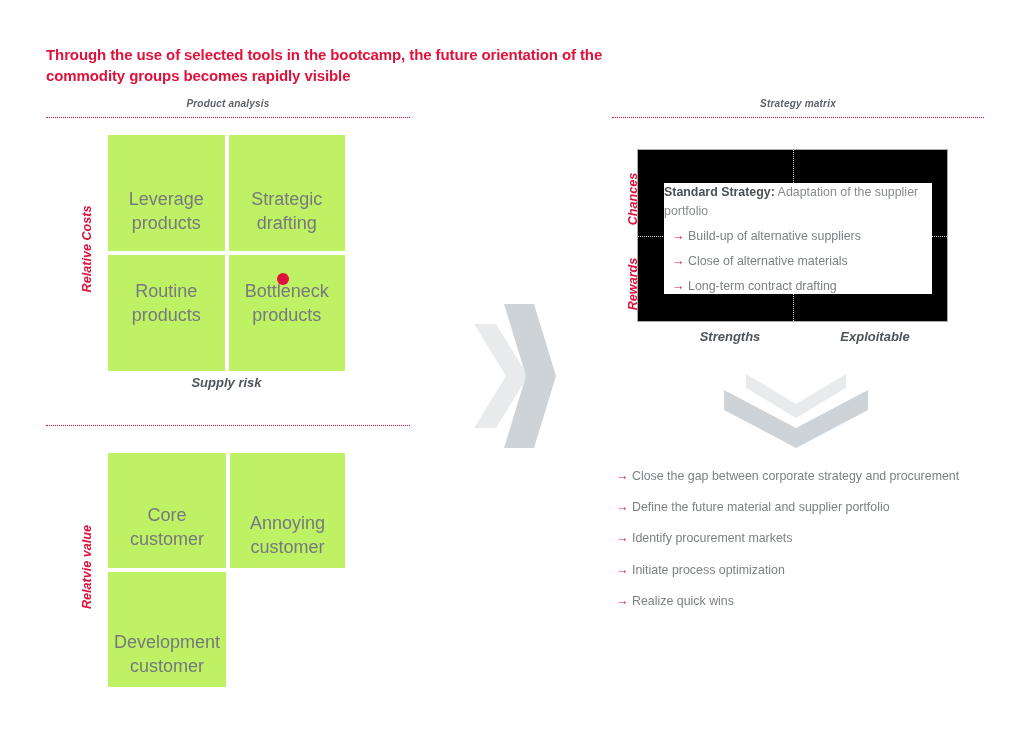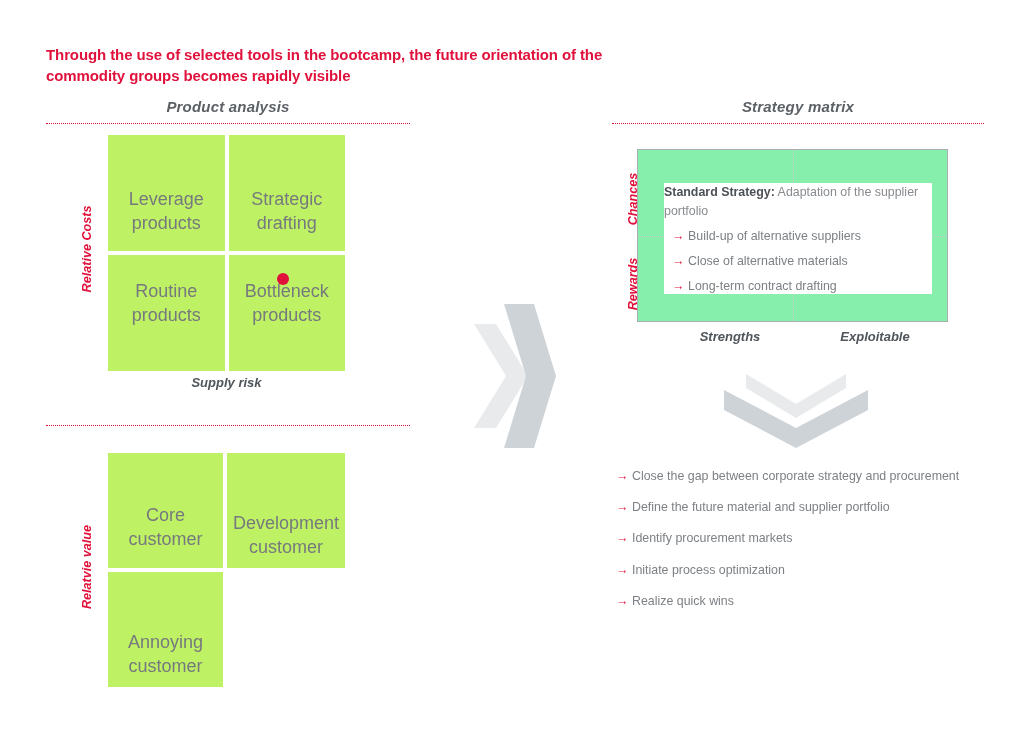--- a/index.html
+++ b/index.html
@@ -27,21 +27,21 @@
     width: 560px;
     font-size: 15px;
     font-weight: bold;
     line-height: 1.42;
     color: #e0123c;
     letter-spacing: -0.1px;
   }
 
   
   .section-title {
-    font-size: 15px;
+    font-size: 10px;
     font-weight: bold;
     font-style: italic;
     color: #5c6166;
     text-align: center;
     letter-spacing: 0.2px;
   }
   .dotted-rule {
     height: 0;
     border-top: 1.6px dotted #e0123c;
   }
@@ -103,21 +103,21 @@
   .axis-h.dark { color: #4f555a; }
 
   
   #strategy-box {
     left: 637px;
     top: 149px;
     width: 311px;
     height: 173px;
     border: 1.3px solid #a9aeb2;
     box-sizing: border-box;
-    background: #86efac;
+    background: #000000;
   }
   .cross-v {
     position: absolute;
     left: 50%;
     top: 0;
     bottom: 0;
     width: 0;
     border-left: 1px dotted #c9ced2;
   }
   .cross-h {
@@ -208,26 +208,26 @@
 <div class="axis-h dark" id="product-x-axis" style="left:108px; top:375px; width:237px;">Supply risk</div>
 
 <div class="abs" style="left:46px; top:417px; width:364px;">
   <div class="dotted-rule" style="margin-top:8px;"></div>
 </div>
 
 <div class="abs quad-grid" id="supplier-matrix" style="left:108px; top:453px; width:237px; height:234px;">
   <div class="quad q-sa-1">
     <span class="quad-inner">Core customer</span>
   </div>
+  <div class="quad q-sa-2">
+    <span class="quad-inner">Annoying customer</span>
+  </div>
   <div class="quad q-sa-3">
     <span class="quad-inner" style="white-space:pre-line;">Development
 customer</span>
-  </div>
-  <div class="quad q-sa-2">
-    <span class="quad-inner">Annoying customer</span>
   </div>
 </div>
 
 <div class="axis-v" id="supplier-y-axis" style="left:27px; top:560px; width:120px;">Relatvie value</div>
 
 <div class="abs" id="chevron-right">
   <svg width="90" height="160" viewBox="0 0 90 160" aria-hidden="true">
     <polygon points="8,28 30,28 62,80 30,132 8,132 40,80" fill="#e8eaec"></polygon>
     <polygon points="38,8 68,8 90,80 68,152 38,152 60,80" fill="#ced3d8"></polygon>
   </svg>

